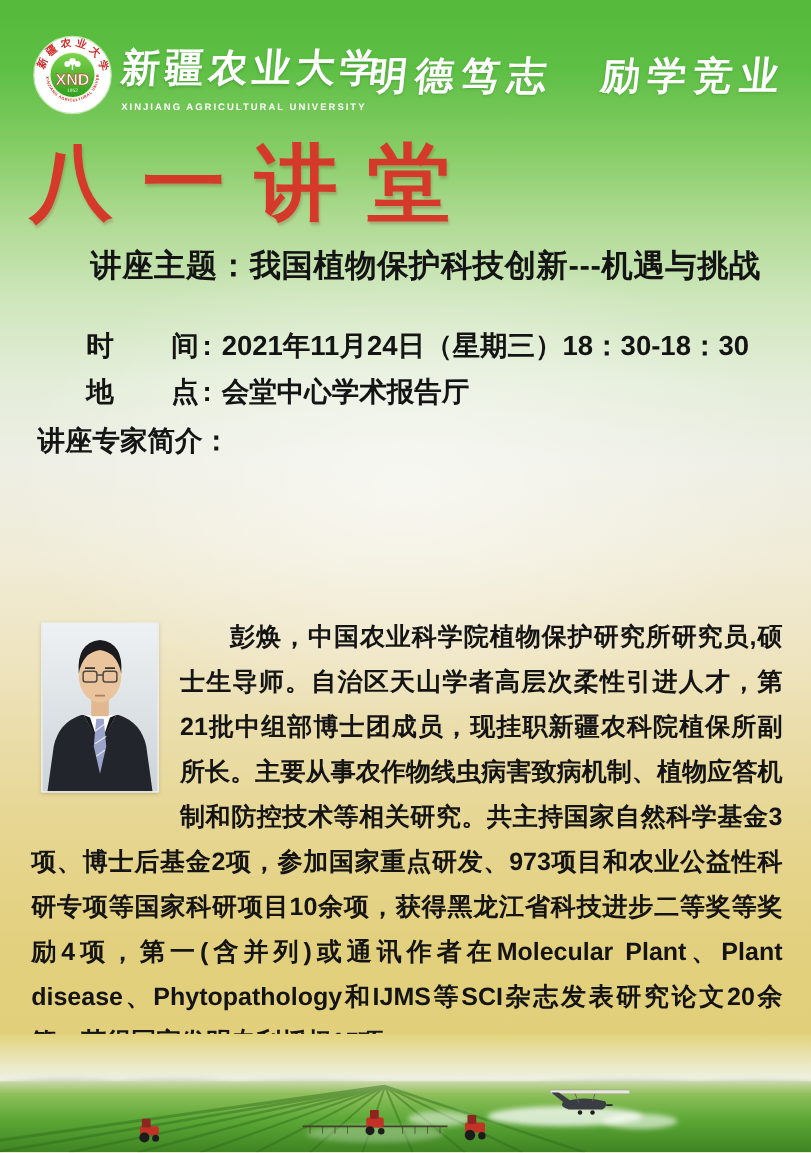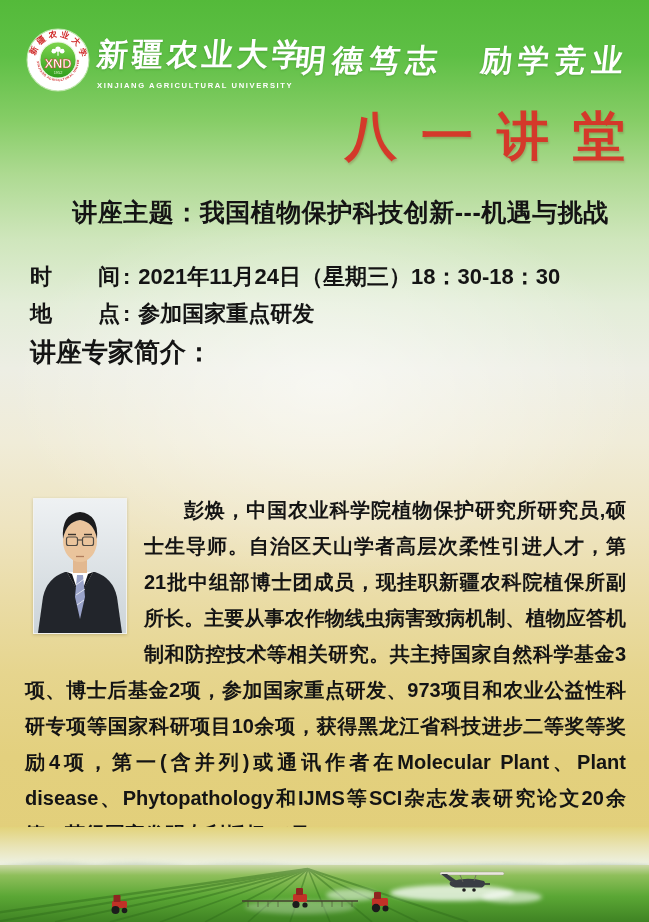--- a/index.html
+++ b/index.html
@@ -36,44 +36,44 @@
     color:#ffffff;
     font-family:"DejaVu Serif","Liberation Serif",serif;
     font-size:31px;font-weight:bold;letter-spacing:6px;
     transform:skewX(-6deg);
     text-shadow:0 1px 2px rgba(40,110,30,.35);
     white-space:nowrap;
   }
   
   .title{
     position:absolute;top:102px;left:0;width:100%;
-    text-align:right;
+    text-align:left;
     font-family:"DejaVu Serif","Liberation Serif",serif;
-    font-size:52px;font-weight:bold;
+    font-size:66px;font-weight:bold;
     letter-spacing:24px;padding-left:24px;box-sizing:border-box;
     color:#d4392a;
     text-shadow:1px 2px 2px rgba(120,30,20,.22);
     white-space:nowrap;
   }
   
   .topic{
     position:absolute;top:196px;left:0;width:100%;
     text-align:center;
     font-size:25px;font-weight:bold;color:#141414;
     letter-spacing:.5px;white-space:nowrap;padding-left:16px;
   }
   
   .info{position:absolute;top:258px;left:30px;right:16px;color:#141414;}
   .info-row{font-size:22px;font-weight:bold;line-height:37px;white-space:nowrap;}
   .info-label{
     display:inline-block;width:90px;vertical-align:bottom;
-    text-align:justify;text-align-last:justify;
+    text-align:justify;text-align-last:justify;margin-left:39px;
   }
   .info-colon{display:inline-block;margin:0 8px 0 3px;}
-  .section-heading{font-size:26px;font-weight:bold;line-height:37px;margin-top:2px;}
+  .section-heading{font-size:22px;font-weight:bold;line-height:37px;margin-top:2px;}
   
   .bio{
     position:absolute;top:492px;left:25px;width:601px;
     font-size:20px;font-weight:bold;line-height:36px;
     color:#141414;text-align:justify;text-indent:2em;
   }
   .photo{
     float:left;width:92px;height:134px;
     margin:6px 17px 4px 8px;
     border:1px solid #f2f2ee;
@@ -131,21 +131,21 @@
 
   <div class="title">八一讲堂</div>
 
   <div class="topic">讲座主题：我国植物保护科技创新---机遇与挑战</div>
 
   <div class="info">
     <div class="info-row">
       <span class="info-label">时间</span><span class="info-colon">:</span><span class="info-value">2021年11月24日（星期三）18：30-18：30</span>
     </div>
     <div class="info-row">
-      <span class="info-label">地点</span><span class="info-colon">:</span><span class="info-value">参加国家重点研发</span>
+      <span class="info-label">地点</span><span class="info-colon">:</span><span class="info-value">会堂中心学术报告厅</span>
     </div>
     <div class="section-heading">讲座专家简介：</div>
   </div>
 
   <div class="bio">
     <div class="photo">
       <svg viewBox="0 0 92 134" preserveAspectRatio="none">
         <defs>
           <linearGradient id="pbg" x1="0" y1="0" x2="0" y2="1">
             <stop offset="0" stop-color="#eef1f3"></stop>

